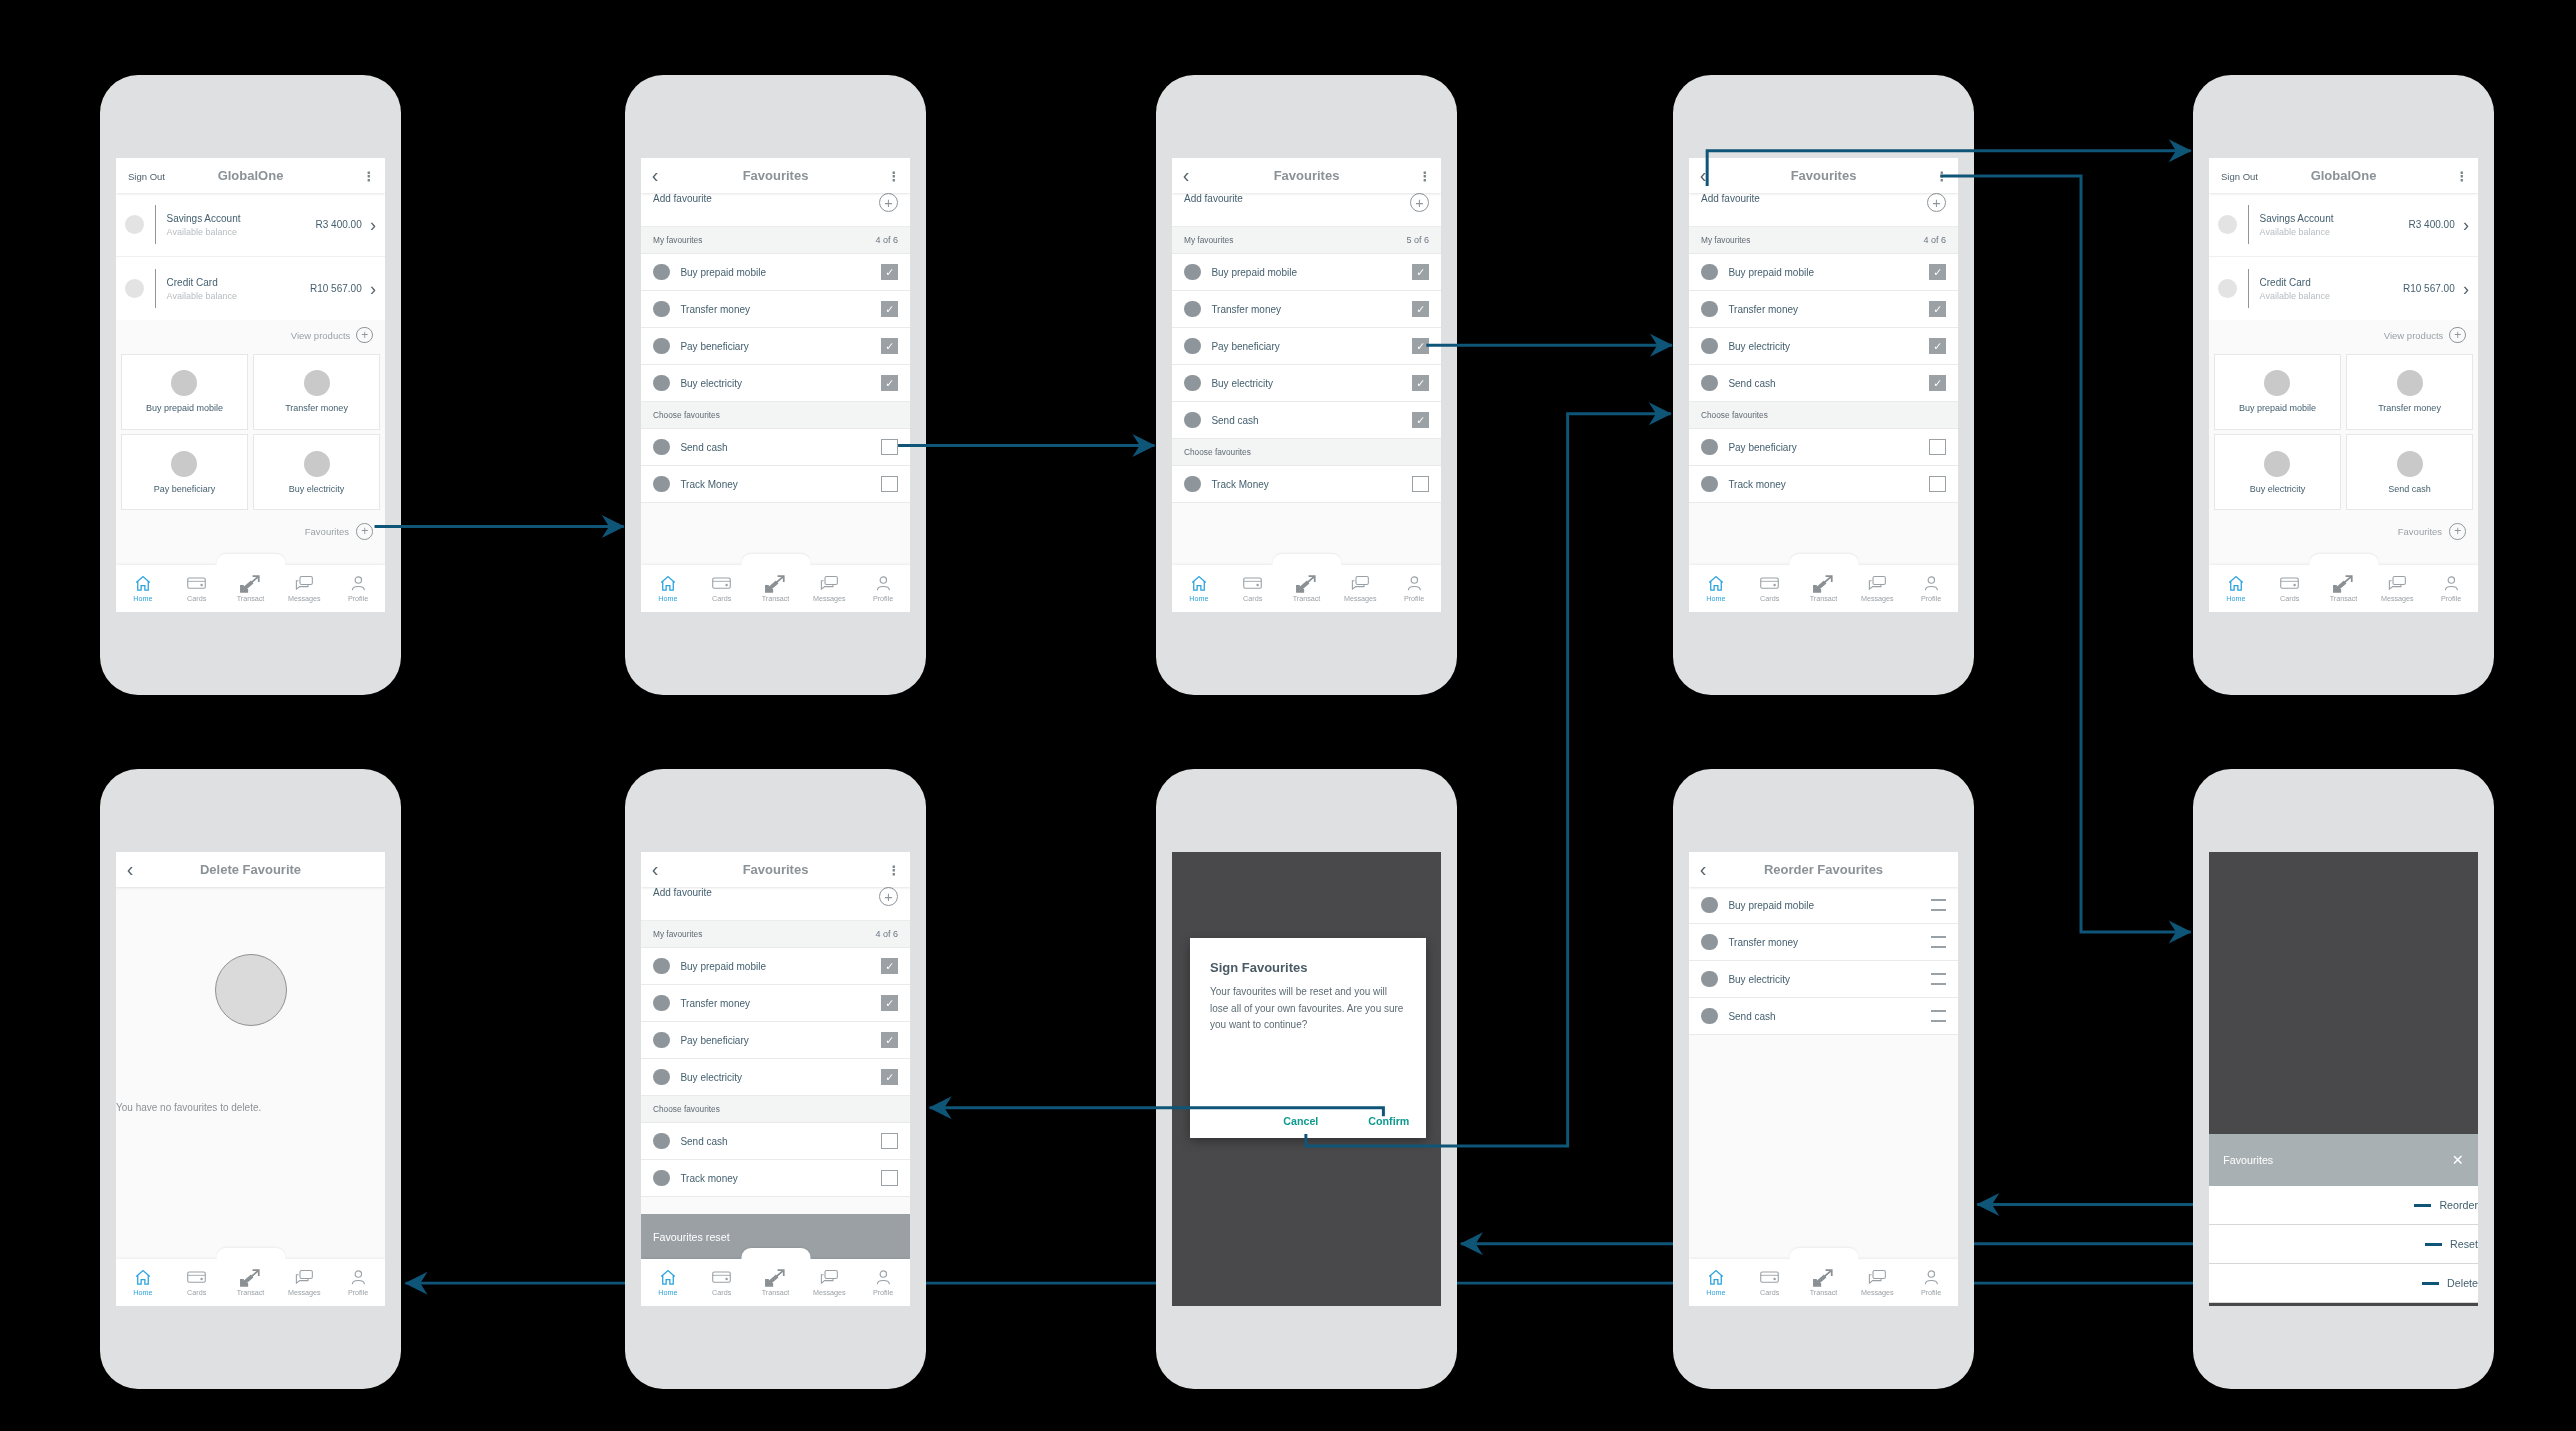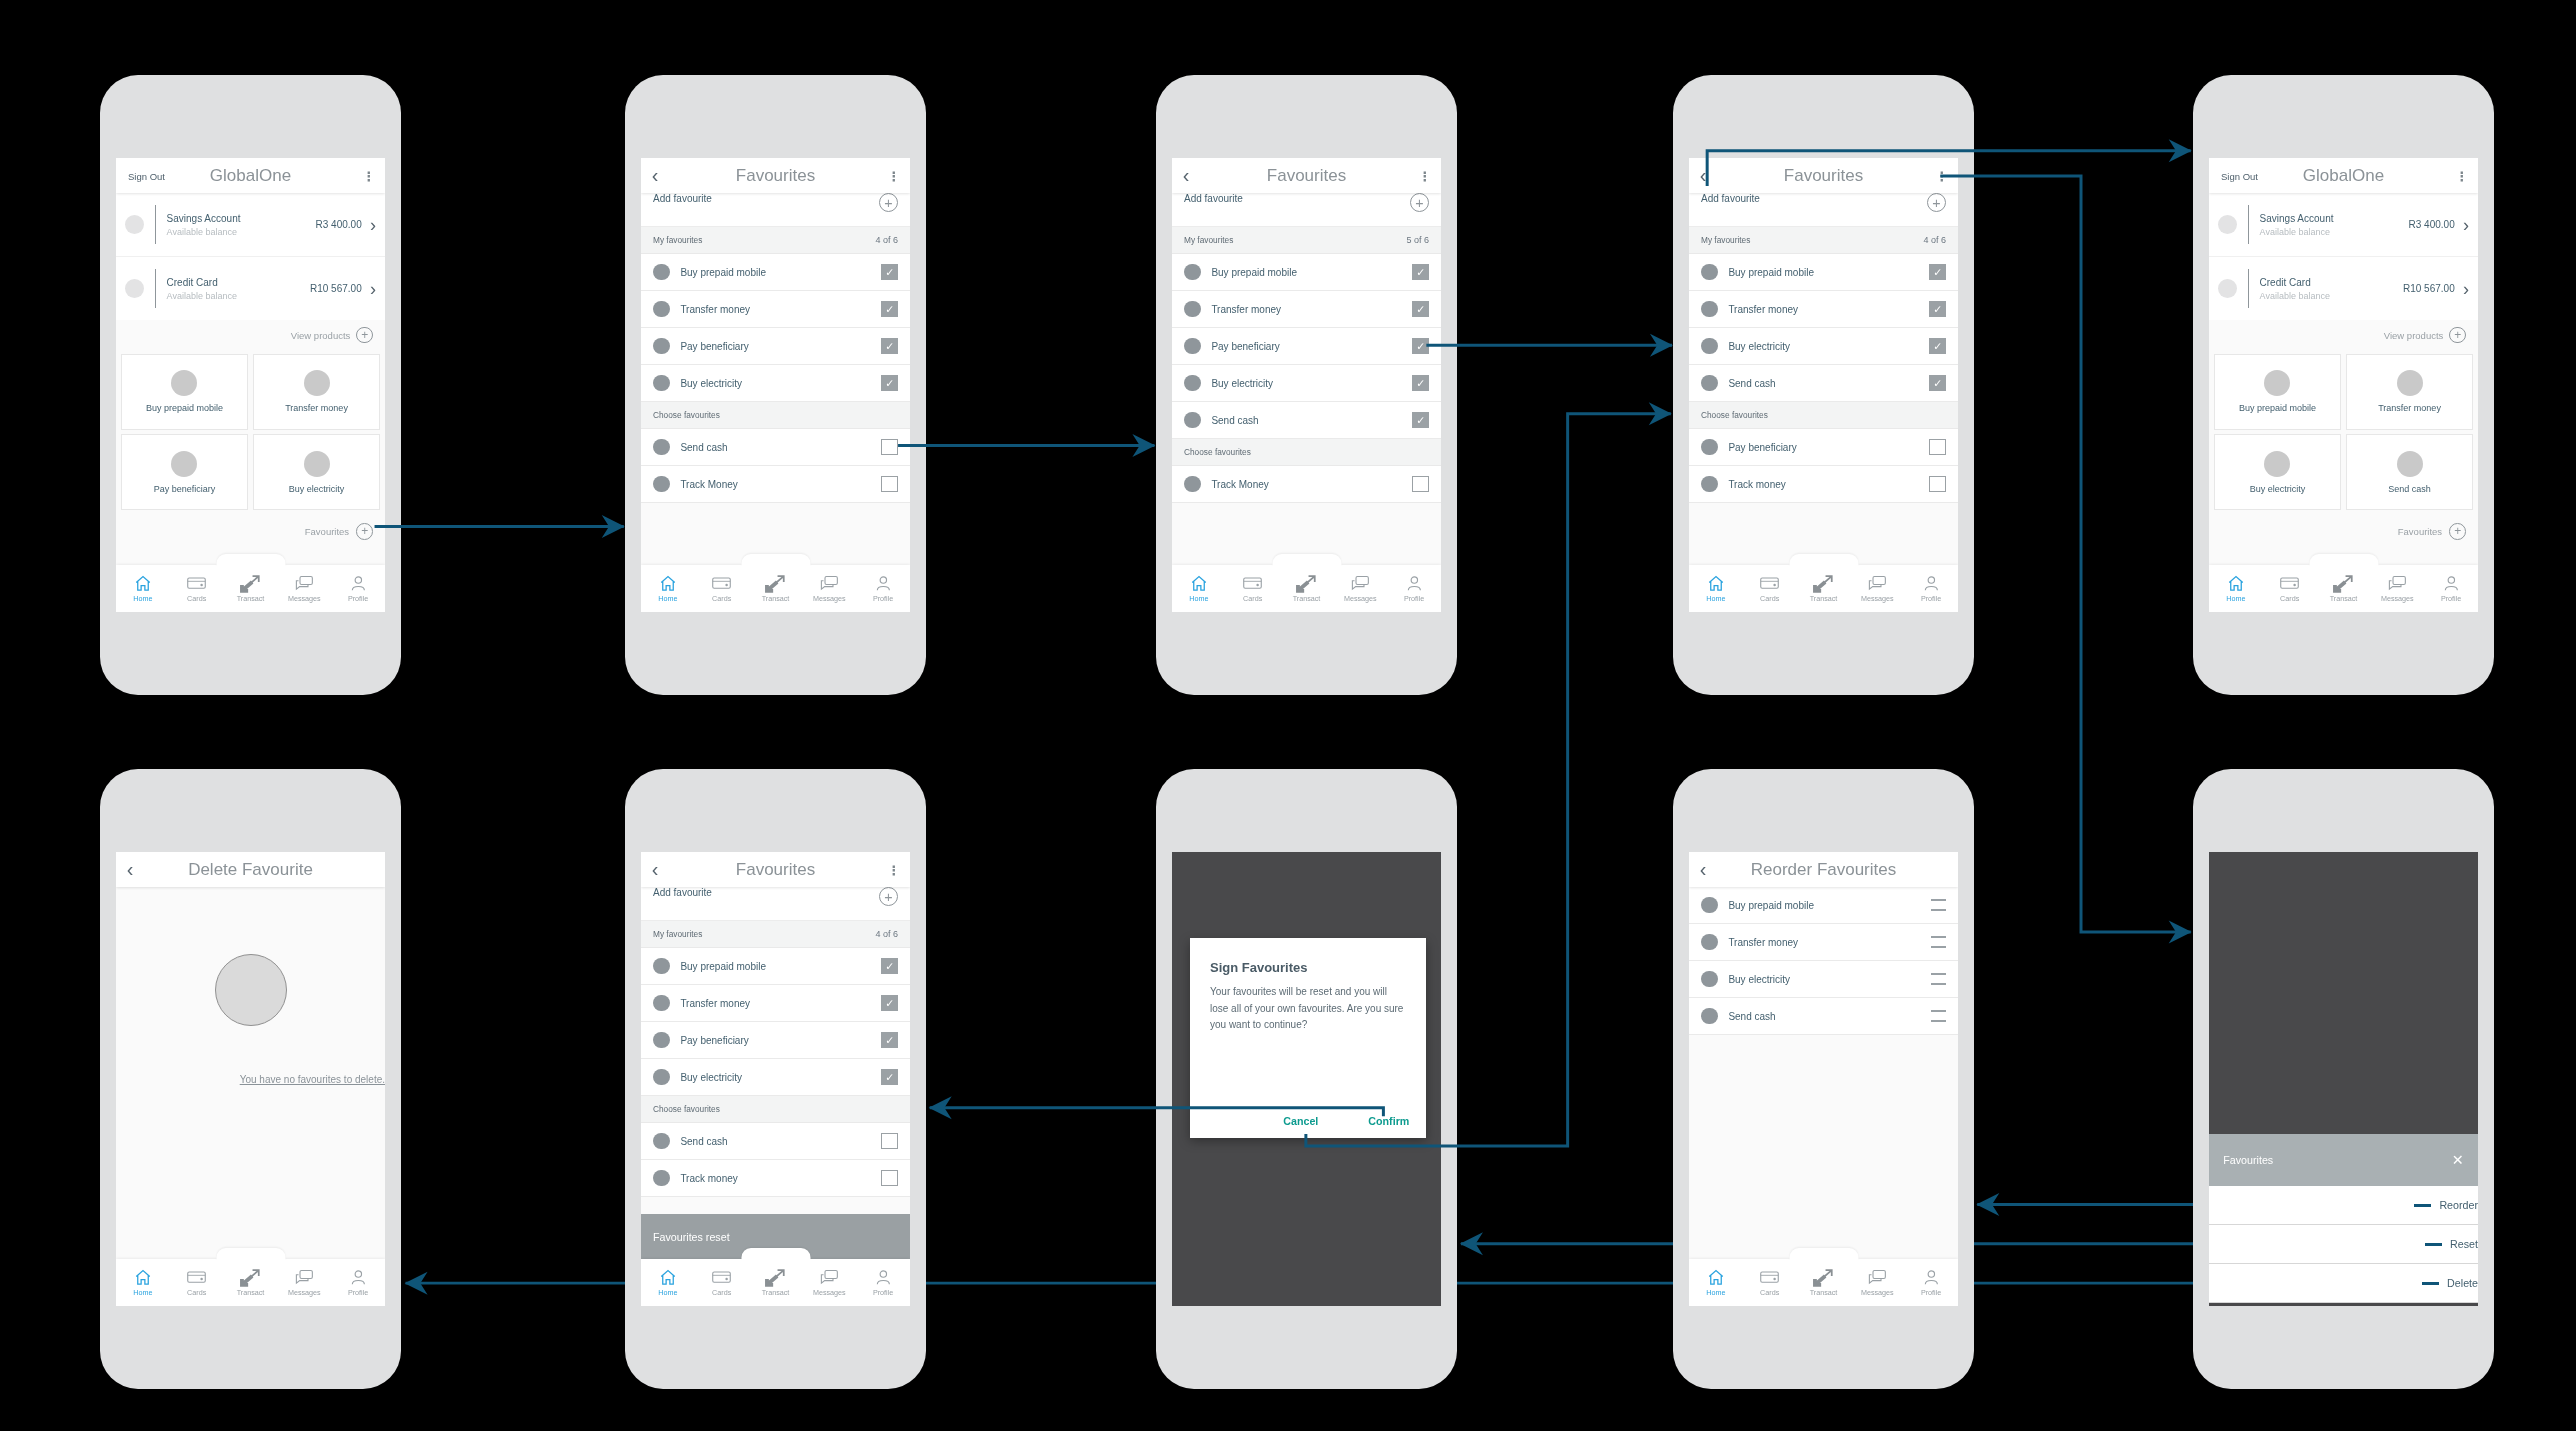--- a/index.html
+++ b/index.html
@@ -7,21 +7,21 @@
        font-family:"Liberation Sans","DejaVu Sans",sans-serif;}
   svg.wires{position:absolute;left:0;top:0;pointer-events:none;}
   #wires-under{z-index:1;}
   #wires-top{z-index:3;}
   .phone{position:absolute;width:301px;height:620px;background:#dfe0e1;border-radius:38px;z-index:2;}
   .screen{position:absolute;left:16px;right:16px;top:83px;bottom:83px;background:#fafafa;overflow:hidden;}
   .screen.dark{background:#49494b;}
   
   .hdr{height:35px;background:#fff;position:relative;box-shadow:0 1.2px 3px rgba(0,0,0,.14);z-index:6;}
   .ttl{position:absolute;left:0;right:0;top:0;bottom:0;display:flex;align-items:center;justify-content:center;
-       font-weight:normal;font-size:17px;color:#8b9297;}
+       font-weight:bold;font-size:13px;color:#8b9297;}
   .back{position:absolute;left:10.7px;top:50%;transform:translateY(-54%);font-size:20px;color:#55626c;line-height:1;}
   .kebab{position:absolute;right:9.5px;top:50%;transform:translateY(-50%);font-size:13px;font-weight:bold;color:#7d868c;}
   .signout{position:absolute;left:12px;top:50%;transform:translateY(-50%);font-size:9.5px;color:#4e5f6b;}
   i{font-style:normal;}
   
   .addfav{height:33px;background:#fff;display:flex;justify-content:space-between;
           padding:0 12px;border-bottom:0.6px solid #ececec;color:#44606f;font-size:10px;}
   .plus{width:19px;height:19px;border:1.2px solid #8f969b;border-radius:50%;display:flex;align-items:center;
         justify-content:center;color:#8f969b;font-size:14.3px;font-weight:300;box-sizing:border-box;}
   .plus.sm{width:16.7px;height:16.7px;font-size:12px;}
@@ -58,21 +58,21 @@
   .linkrow{display:flex;justify-content:flex-end;align-items:center;gap:7.2px;padding:0 12px;color:#9aa1a6;font-size:9.5px;}
   .vp{height:30px;gap:6px;}
   .fl{height:35px;}
   .grid{display:grid;grid-template-columns:1fr 1fr;gap:4.8px;padding:3.6px 4.8px;}
   .tile{background:#fff;border:0.6px solid #e7e7e7;height:76px;display:flex;flex-direction:column;
         align-items:center;justify-content:center;gap:7.2px;box-sizing:border-box;}
   .tc{width:26px;height:26px;border-radius:50%;background:#c9c9c9;}
   .tl{color:#44606f;font-size:9px;}
   
   .bigcirc{width:70px;height:70px;border-radius:50%;background:#dadada;border:1.2px solid #909090;margin:67px auto 0;}
-  .empty{color:#8a9298;text-align:right;margin-top:48px;font-size:10px;text-decoration:underline;}
+  .empty{color:#8a9298;text-align:left;margin-top:76px;font-size:10px;}
   
   .toast{position:absolute;left:0;right:0;bottom:47px;height:45px;background:#9aa0a3;color:#fff;
          display:flex;align-items:center;padding:0 12px;font-size:10.7px;z-index:4;}
   
   .dialog{position:absolute;left:18px;width:236px;top:86px;height:200px;background:#fff;
           box-shadow:0 3.6px 10.7px rgba(0,0,0,.35);}
   .dttl{color:#4a5b66;font-size:13px;font-weight:bold;margin:21.5px 20px 9.5px;}
   .dbody{color:#5c6b74;font-size:10px;line-height:16.7px;margin:0 20px;}
   .dbtns{position:absolute;bottom:10.7px;right:16.7px;display:flex;gap:50px;}
   .dbtn{color:#0d9b8f;font-weight:bold;font-size:10.7px;}

